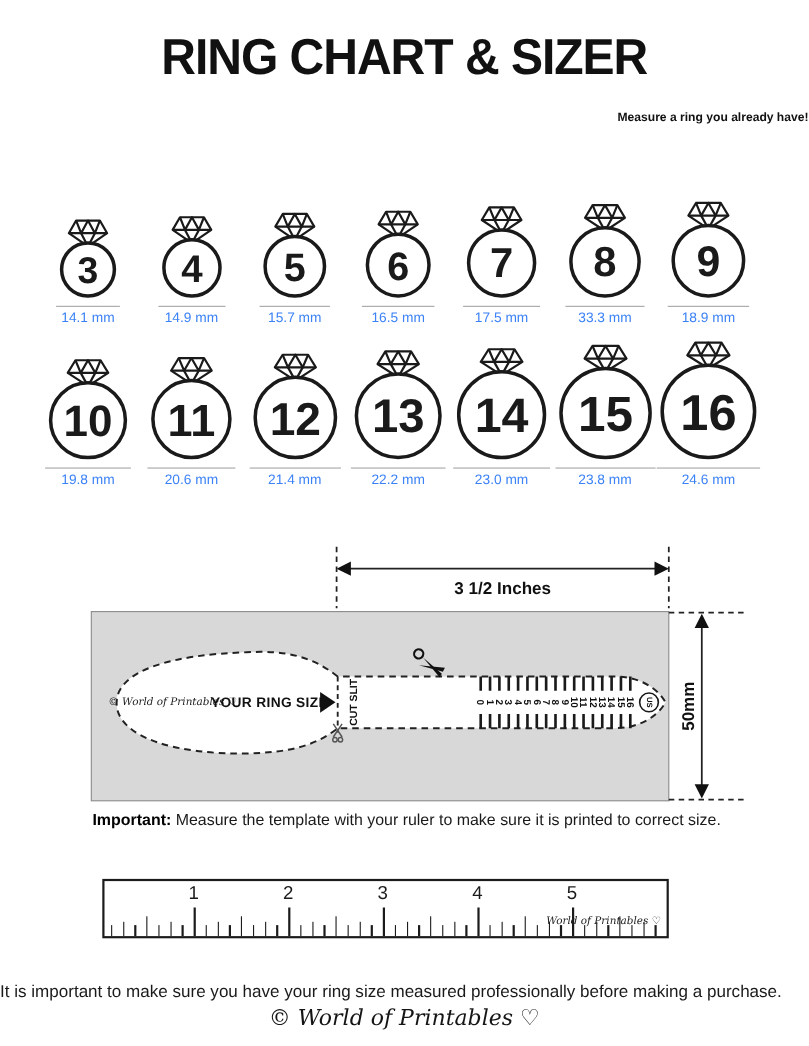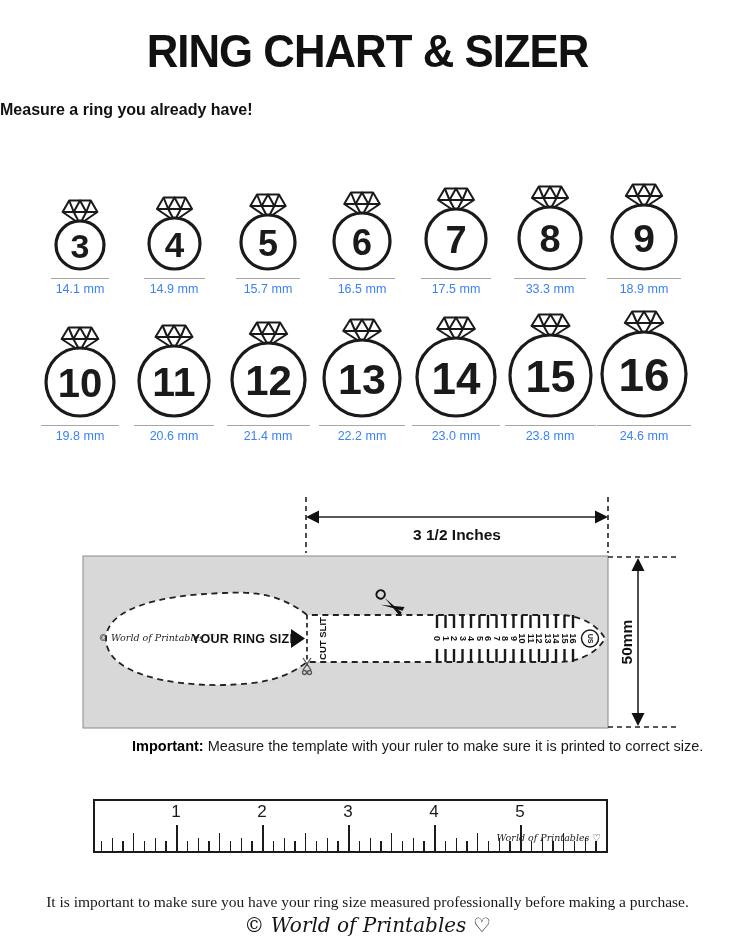--- a/index.html
+++ b/index.html
@@ -1,37 +1,37 @@
 <!DOCTYPE html>
 <html><head>
 <meta charset="utf-8">
 <style>
   html,body{margin:0;padding:0;background:#fff;}
   .page{position:relative;width:735px;height:951px;background:#ffffff;overflow:hidden;
         font-family:"Liberation Sans",sans-serif;color:#111;}
   .title{position:absolute;top:24px;left:0;width:100%;text-align:center;
          font-size:46px;font-weight:800;letter-spacing:-1px;transform:scaleX(.95);}
-  .sub1{position:absolute;top:101px;left:0;width:100%;text-align:left;font-size:16px;font-weight:700;}
+  .sub1{position:absolute;top:101px;left:0;width:100%;text-align:right;font-size:11px;font-weight:700;}
   .sub2{position:absolute;top:120px;left:0;width:100%;text-align:center;font-size:15.5px;color:#1a1a1a;}
   .ring-row{position:absolute;left:33px;width:669px;display:flex;align-items:flex-end;}
   .row1{top:181px;height:115px;}
   .row2{top:308px;height:135px;}
   .ring-cell{width:94px;display:flex;flex-direction:column;align-items:center;}
   .ring-underline{height:1px;background:#a6a6a6;margin-top:4px;}
   .ring-mm{font-size:12.5px;margin-top:3px;color:#3b82f6;}
   .sizer-svg{position:absolute;top:490px;left:0;}
   .important{position:absolute;top:738px;left:84px;font-size:14.5px;color:#1a1a1a;}
-  .important b{color:#000;margin-left:48px;}
+  .important b{color:#000;}
   .ruler{position:absolute;top:799px;left:93px;width:511px;height:50px;border:2px solid #1b1b1b;background:#fff;}
   .ruler-num{position:absolute;top:1px;font-size:17px;transform:translateX(-50%);color:#1b1b1b;}
   .ruler-tick{position:absolute;bottom:0;background:#1b1b1b;}
   .ruler-brand{position:absolute;right:5px;top:31px;font-family:"DejaVu Serif",serif;
                font-style:italic;font-size:9.5px;color:#222;white-space:nowrap;}
   .f1{position:absolute;top:874px;left:0;width:100%;text-align:center;font-weight:700;font-size:15.5px;}
-  .f2{position:absolute;top:893px;left:0;width:100%;text-align:center;font-size:15.5px;color:#1a1a1a;font-family:Liberation Serif, serif;}
+  .f2{position:absolute;top:893px;left:0;width:100%;text-align:left;font-size:15.5px;color:#1a1a1a;}
   .fbrand{position:absolute;top:913px;left:0;width:100%;text-align:center;
           font-family:"DejaVu Serif",serif;font-style:italic;font-size:20px;color:#151515;}
   .script{font-family:"DejaVu Serif",serif;font-style:italic;}
 </style>
 </head>
 <body>
 
 <div class="page">
 
   <div class="title">RING CHART &amp; SIZER</div>

